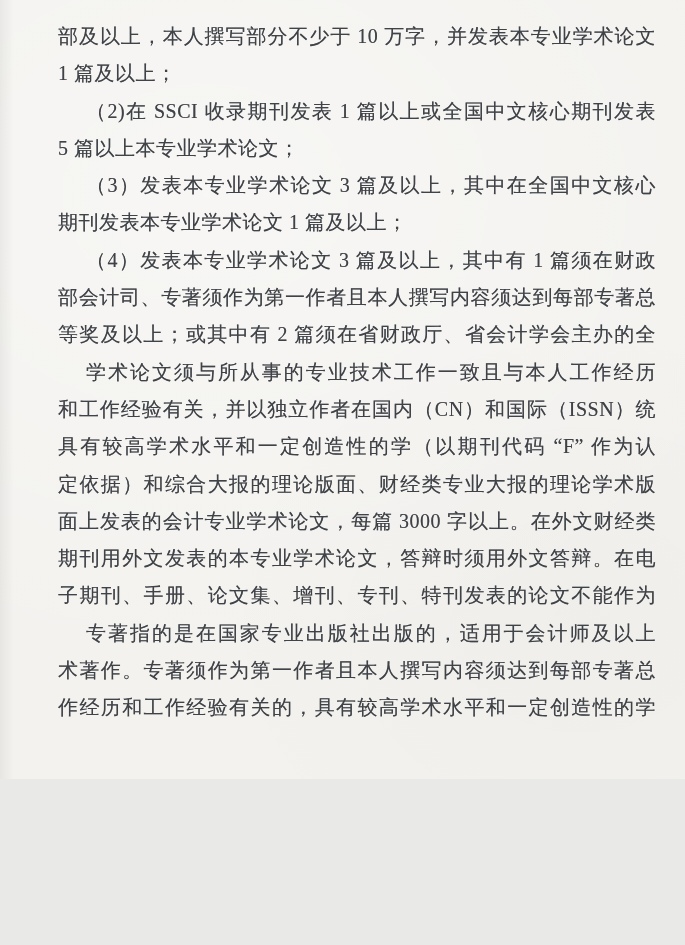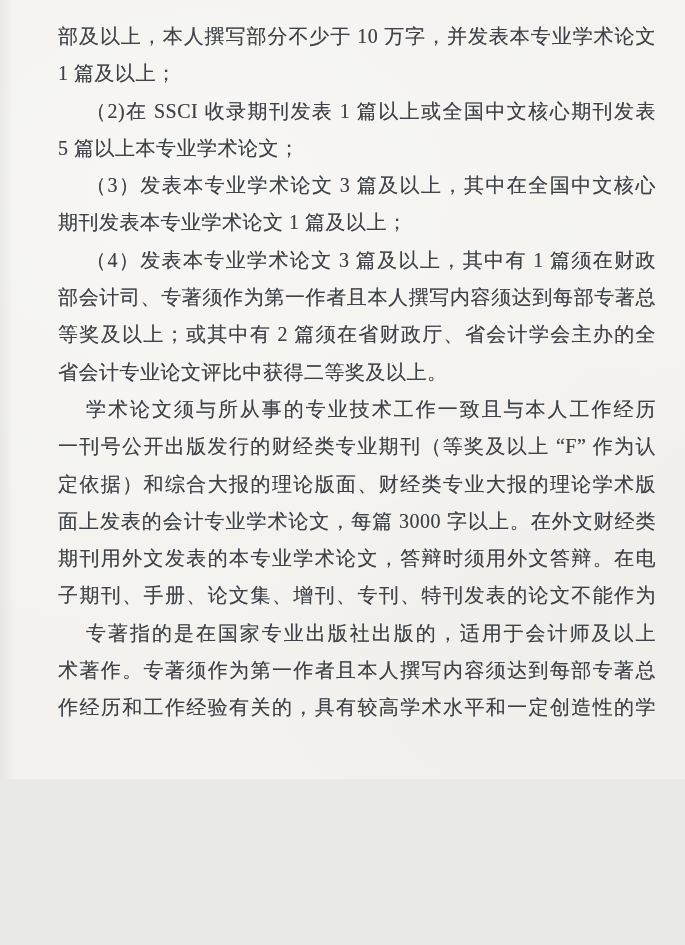--- a/index.html
+++ b/index.html
@@ -65,23 +65,23 @@
   <div class="text-block" id="doc-body">
       <div class="text-line justify">部及以上，本人撰写部分不少于 10 万字，并发表本专业学术论文</div>
       <div class="text-line">1 篇及以上；</div>
       <div class="text-line indent justify">（2)在 SSCI 收录期刊发表 1 篇以上或全国中文核心期刊发表</div>
       <div class="text-line">5 篇以上本专业学术论文；</div>
       <div class="text-line indent justify">（3）发表本专业学术论文 3 篇及以上，其中在全国中文核心</div>
       <div class="text-line">期刊发表本专业学术论文 1 篇及以上；</div>
       <div class="text-line indent justify">（4）发表本专业学术论文 3 篇及以上，其中有 1 篇须在财政</div>
       <div class="text-line justify">部会计司、专著须作为第一作者且本人撰写内容须达到每部专著总</div>
       <div class="text-line justify">等奖及以上；或其中有 2 篇须在省财政厅、省会计学会主办的全</div>
-      <div class="text-line">省会计专业论文评比中获得二等奖及以上。</div>
       <div class="text-line indent justify">学术论文须与所从事的专业技术工作一致且与本人工作经历</div>
-      <div class="text-line justify">一刊号公开出版发行的财经类专业期刊（等奖及以上 “F” 作为认</div>
+      <div class="text-line justify">和工作经验有关，并以独立作者在国内（CN）和国际（ISSN）统</div>
+      <div class="text-line justify">具有较高学术水平和一定创造性的学（以期刊代码 “F” 作为认</div>
       <div class="text-line justify">定依据）和综合大报的理论版面、财经类专业大报的理论学术版</div>
       <div class="text-line justify">面上发表的会计专业学术论文，每篇 3000 字以上。在外文财经类</div>
       <div class="text-line justify">期刊用外文发表的本专业学术论文，答辩时须用外文答辩。在电</div>
       <div class="text-line justify">子期刊、手册、论文集、增刊、专刊、特刊发表的论文不能作为</div>
       <div class="text-line indent justify">专著指的是在国家专业出版社出版的，适用于会计师及以上</div>
       <div class="text-line justify">术著作。专著须作为第一作者且本人撰写内容须达到每部专著总</div>
       <div class="text-line justify">作经历和工作经验有关的，具有较高学术水平和一定创造性的学</div>
     </div>
   <div class="page-number">- 9 -</div>
 </div>

